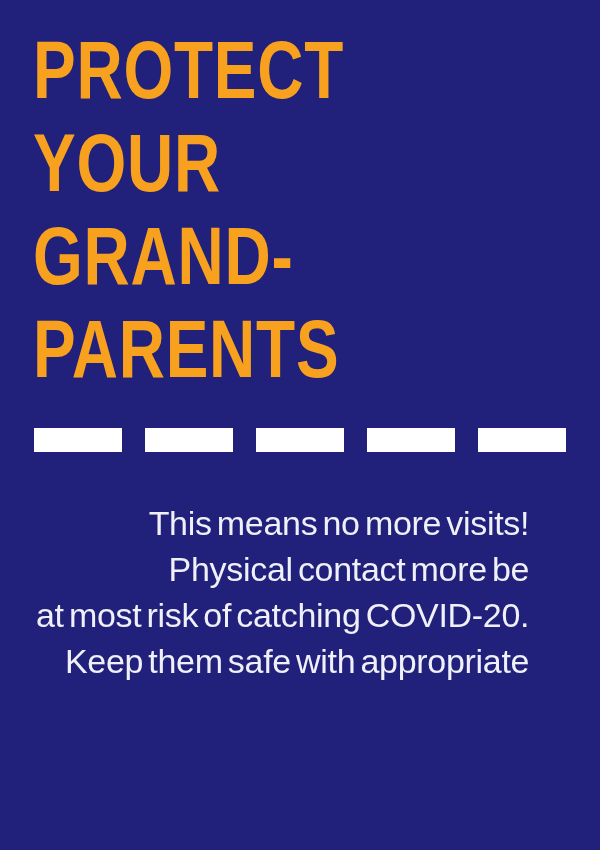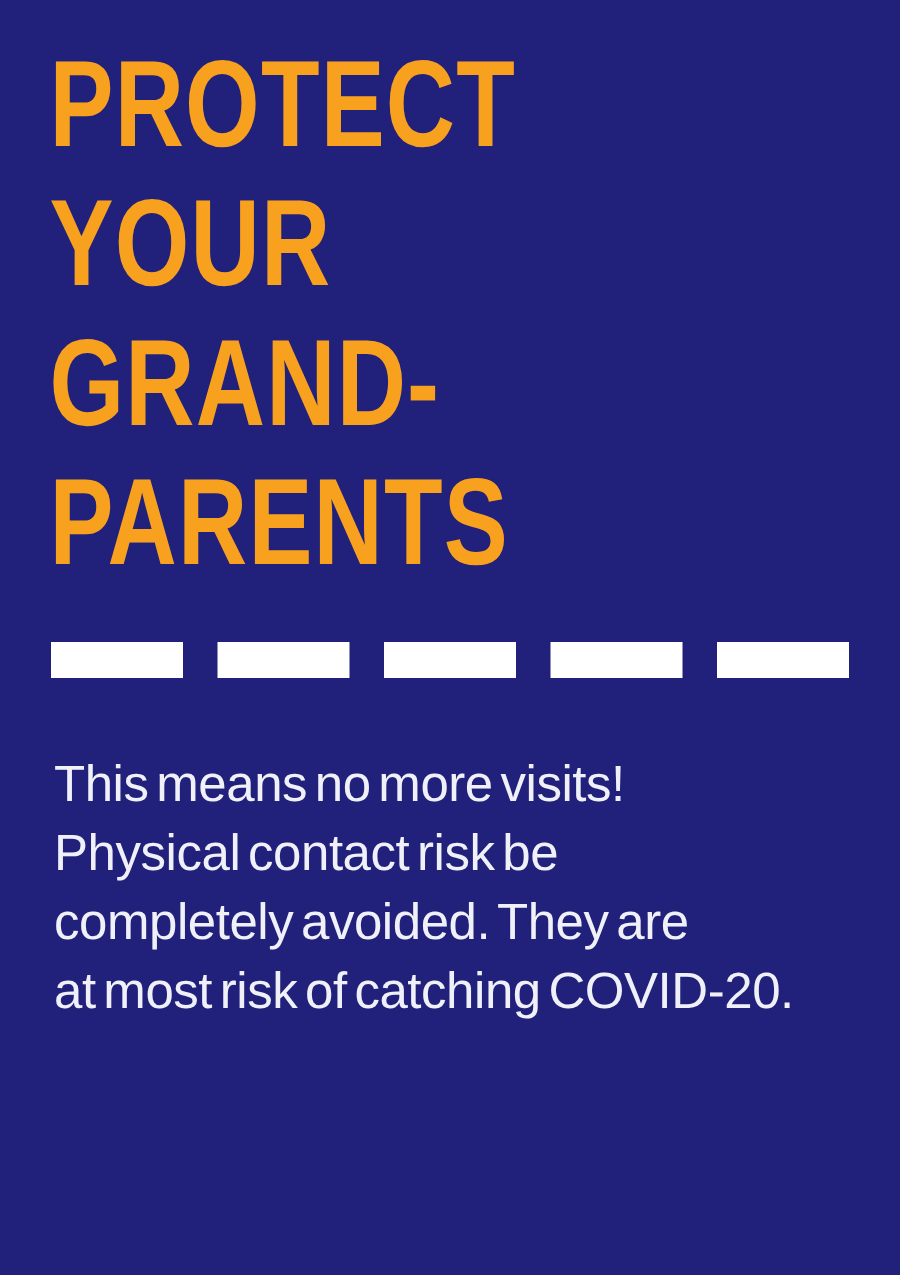--- a/index.html
+++ b/index.html
@@ -67,20 +67,20 @@
   </div>
 
   <div class="divider">
       <span class="dash" style="background: rgb(255, 255, 255);"></span>
       <span class="dash" style="background: rgb(255, 255, 255);"></span>
       <span class="dash" style="background: rgb(255, 255, 255);"></span>
       <span class="dash" style="background: rgb(255, 255, 255);"></span>
       <span class="dash" style="background: rgb(255, 255, 255);"></span>
     </div>
 
-  <div class="body-text" style="color: rgb(239, 240, 248);">
+  <div class="body-text" style="color: rgb(239, 240, 248); text-align: right;">
     <div>This means no more visits!</div>
-    <div>Physical contact risk be</div>
-    <div>completely avoided. They are</div>
+    <div>Physical contact more be</div>
     <div>at most risk of catching COVID-20.</div>
+    <div>Keep them safe with appropriate</div>
   </div>
 
 </div>
 
 </body></html>

